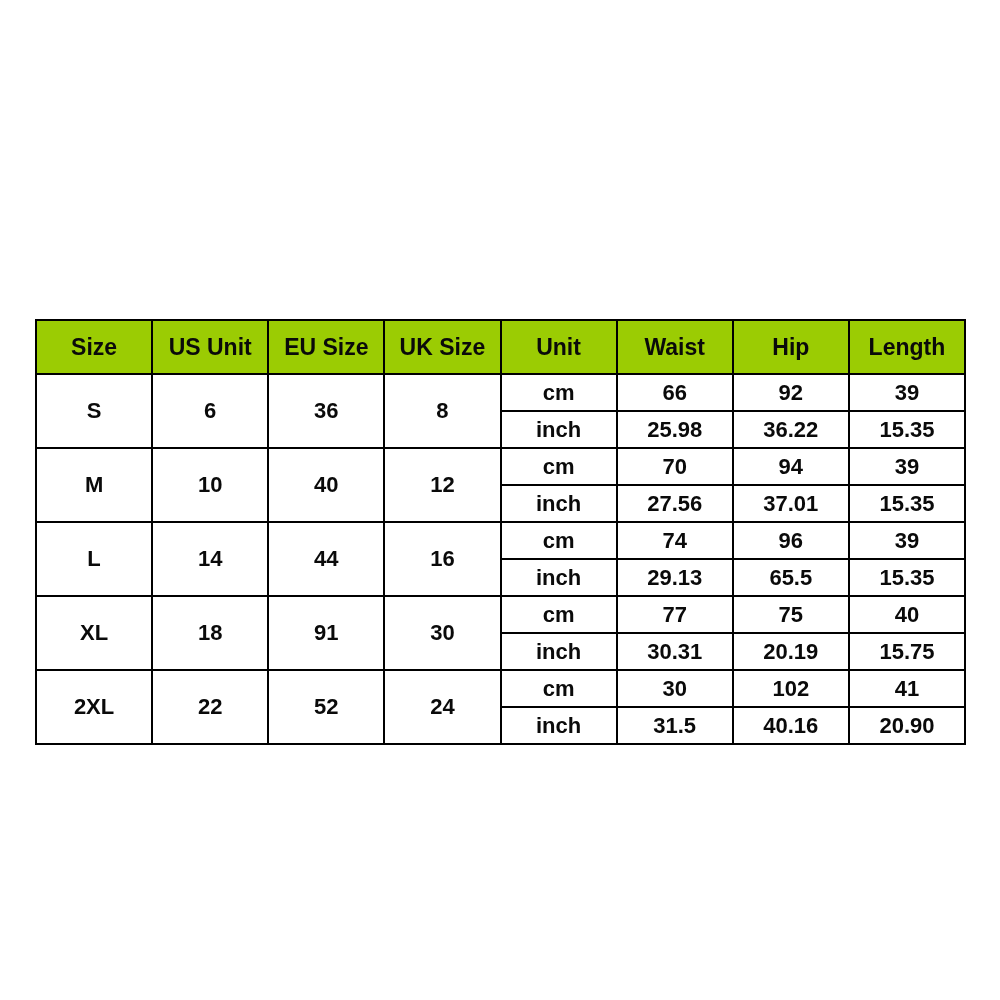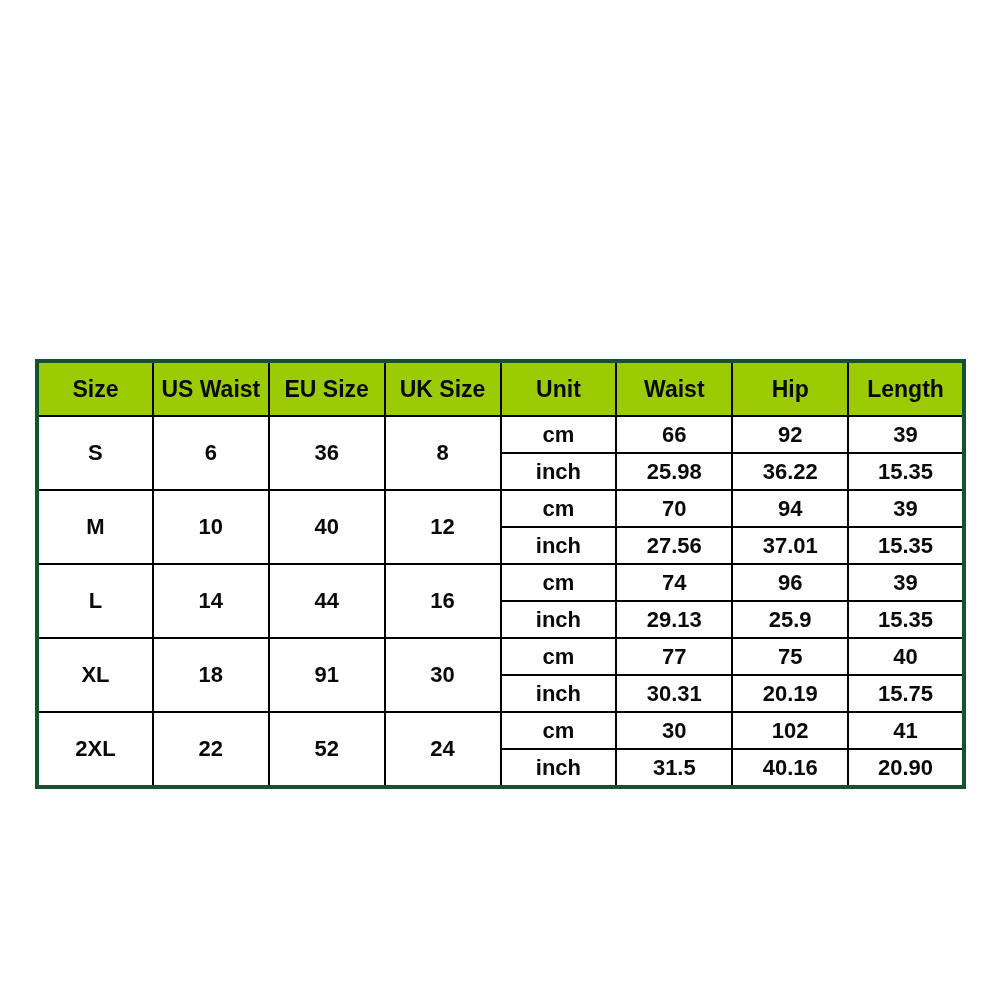--- a/index.html
+++ b/index.html
@@ -10,22 +10,21 @@
     -webkit-font-smoothing: antialiased;
   }
   #page { position: relative; width: 1000px; height: 1000px; overflow: hidden; background: #fff; }
 
   #size-chart {
     position: absolute;
     left: 35px; top: 319px;
     width: 931px;
     border-collapse: collapse;
     table-layout: fixed;
-    border: 4px solid #14532d;
-    margin-top: 40px;
+    border: 2px solid #14532d;
   }
   #size-chart td, #size-chart th {
     border: 2px solid #000;
     text-align: center;
     vertical-align: middle;
     font-weight: bold;
     color: #0a0a0a;
     padding: 0;
   }
   #size-chart thead th {
@@ -37,21 +36,21 @@
   .sz-cell { font-size: 23px; }
 </style>
 </head>
 <body>
 
 <div id="page">
   <table id="size-chart">
     <thead>
       <tr>
           <th>Size</th>
-          <th>US Waist</th>
+          <th>US Unit</th>
           <th>EU Size</th>
           <th>UK Size</th>
           <th>Unit</th>
           <th>Waist</th>
           <th>Hip</th>
           <th>Length</th>
         </tr>
     </thead>
     <tbody>
         <tr>
@@ -92,21 +91,21 @@
           <td class="sz-cell" rowspan="2">44</td>
           <td class="sz-cell" rowspan="2">16</td>
           <td>cm</td>
           <td>74</td>
           <td>96</td>
           <td>39</td>
         </tr>
         <tr>
           <td>inch</td>
           <td>29.13</td>
-          <td>25.9</td>
+          <td>65.5</td>
           <td>15.35</td>
         </tr>
         <tr>
           <td class="sz-cell" rowspan="2">XL</td>
           <td class="sz-cell" rowspan="2">18</td>
           <td class="sz-cell" rowspan="2">91</td>
           <td class="sz-cell" rowspan="2">30</td>
           <td>cm</td>
           <td>77</td>
           <td>75</td>

